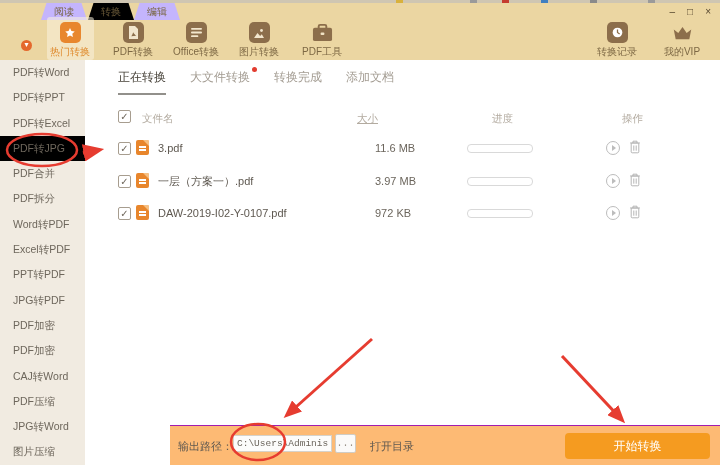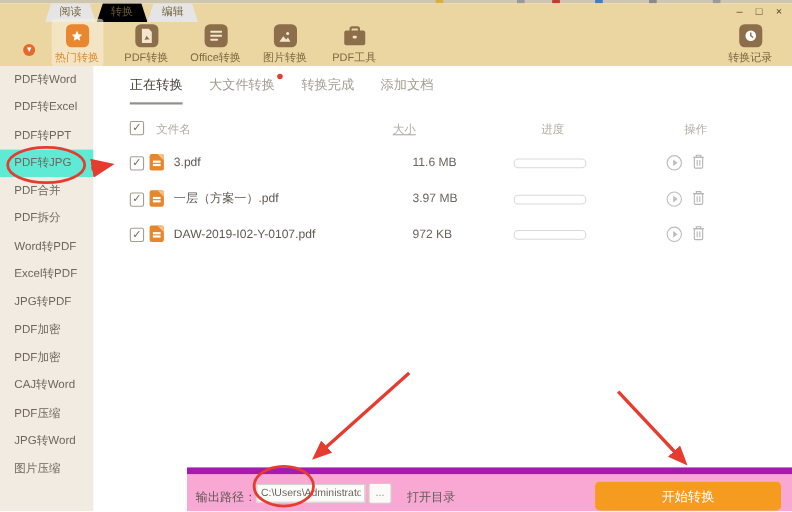--- a/index.html
+++ b/index.html
@@ -7,21 +7,21 @@
        -webkit-font-smoothing:antialiased;}
   .window{position:relative;width:720px;height:465px;background:#fff;overflow:hidden;}
 
   
   .top-sliver{position:absolute;top:0;left:0;right:0;height:3px;background:#cfc6b2;}
   .top-sliver i{position:absolute;top:0;height:3px;width:7px;}
 
   
   .chrome{position:absolute;top:3px;left:0;right:0;height:57px;background:#ebd6a2;}
   .tab{position:absolute;top:0;height:17px;line-height:18px;text-align:center;font-size:10px;
-       color:#77653f;background:#e5e5e5;clip-path:polygon(12% 0,88% 0,100% 100%,0 100%);cursor:pointer;}
+       color:#77653f;background:#c4b5fd;clip-path:polygon(12% 0,88% 0,100% 100%,0 100%);cursor:pointer;}
   .tab.active{background:#000000;color:#6b5a38;}
   .tab-read{left:41px;width:46px;}
   .tab-convert{left:88px;width:46px;}
   .tab-edit{left:134px;width:46px;}
   .win-controls{position:absolute;top:3px;right:9px;display:flex;gap:12px;font-size:10px;color:#55462e;}
   .win-controls span{cursor:pointer;line-height:12px;}
 
   .hot-highlight{position:absolute;left:47px;top:14px;width:47px;height:43px;
                  background:rgba(250,243,223,.55);border-radius:3px;}
   .toolbar-left{position:absolute;left:46px;top:19px;display:flex;gap:15px;}
@@ -33,21 +33,21 @@
   .tool-label{font-size:10px;color:#7d6844;white-space:nowrap;}
   .tool-item.active .tool-label{color:#df8a2d;}
   .toolbar-right{position:absolute;right:14px;top:19px;display:flex;gap:17px;}
   .badge{position:absolute;left:21px;top:37px;width:11px;height:11px;border-radius:50%;
          background:#e4692d;color:#fff;font-size:8px;line-height:10px;text-align:center;cursor:pointer;}
 
   
   .sidebar{position:absolute;top:60px;left:0;width:85px;bottom:0;background:#f1ebe1;}
   .side-item{height:25.3px;line-height:25.3px;padding-left:13px;font-size:10.5px;color:#6e675c;
              cursor:pointer;white-space:nowrap;}
-  .side-item.selected{background:#5eead4;}
+  .side-item.selected{background:#000000;}
 
   
   .main{position:absolute;top:60px;left:85px;right:0;bottom:0;background:#fff;}
   .main-tabs{position:absolute;top:9px;left:33px;display:flex;gap:24px;}
   .main-tab{font-size:12px;color:#a39c92;padding-bottom:7px;position:relative;cursor:pointer;white-space:nowrap;}
   .main-tab.active{color:#474239;border-bottom:2px solid #92908b;}
   .reddot{position:absolute;top:-2px;right:-7px;width:5px;height:5px;border-radius:50%;background:#e23c30;}
 
   .thead{position:absolute;top:50px;left:0;right:0;height:18px;font-size:10.5px;color:#b3aba0;}
   .row{position:absolute;left:0;right:0;height:18px;font-size:11px;}
@@ -67,30 +67,30 @@
   .fsize{position:absolute;left:290px;top:0;line-height:16px;color:#6b655c;}
   .pbar{position:absolute;left:382px;top:4px;width:64px;height:7px;border:1px solid #d9d9d9;
         border-radius:4px;background:#fff;}
   .play{position:absolute;left:521px;top:1px;width:12px;height:12px;border:1px solid #bcbcbc;
         border-radius:50%;cursor:pointer;}
   .play:after{content:"";position:absolute;left:4.5px;top:3px;border-left:4px solid #bcbcbc;
               border-top:3px solid transparent;border-bottom:3px solid transparent;}
   .trash{position:absolute;left:544px;top:0;cursor:pointer;}
 
   
-  .footer{position:absolute;left:85px;right:0;bottom:0;height:40px;background:#f9a8d4;
-          border-top:6px solid #a21caf;box-sizing:border-box;}
+  .footer{position:absolute;left:85px;right:0;bottom:0;height:40px;background:#fdba74;
+          border-top:1px solid #a21caf;box-sizing:border-box;font-family:Liberation Mono, monospace;}
   .out-label{position:absolute;left:8px;top:13px;font-size:11px;color:#5e5850;}
   .path-input{position:absolute;left:63px;top:9px;width:99px;height:17px;border:1px solid #d6d2ca;
               background:#fcfcfb;font-size:9.5px;color:#6b655c;padding:0 3px;font-family:inherit;box-sizing:border-box;}
   .browse-btn{position:absolute;left:165px;top:8px;width:21px;height:19px;border:1px solid #d0ccc4;
               background:#fbfaf9;font-size:10px;color:#9a938a;text-align:center;line-height:16px;
               border-radius:2px;cursor:pointer;font-family:inherit;padding:0;}
   .open-dir{position:absolute;left:200px;top:13px;font-size:11px;color:#5e5850;cursor:pointer;text-align:right;}
-  .start-btn{position:absolute;right:10px;top:7px;width:169px;height:26px;background:#f59b20;border:none;
+  .start-btn{position:absolute;right:10px;top:7px;width:145px;height:26px;background:#f59b20;border:none;
              border-radius:4px;color:#fff;font-size:12px;cursor:pointer;font-family:inherit;}
 
   
   .annotations{position:absolute;inset:0;pointer-events:none;z-index:50;}
 </style>
 </head>
 <body>
 
 <div class="window">
 
@@ -169,32 +169,41 @@
     <div class="toolbar-right">
       <div class="tool-item">
         <span class="tool-tile">
           <svg width="13" height="13" viewBox="0 0 14 14">
               <circle cx="7" cy="7" r="5.2" fill="#fff"></circle>
               <path d="M7 3.8V7l2.3 1.7" stroke="#8c6e4b" stroke-width="1.4" fill="none"></path>
             </svg>
         </span>
         <span class="tool-label">转换记录</span>
       </div>
+      <div class="tool-item">
+        <span class="tool-tile plain">
+          <svg width="23" height="18" viewBox="0 0 24 18">
+              <path d="M2 5l5.2 4L12 2l4.8 7L22 5l-2.2 11H4.2z" fill="#8c6e4b"></path>
+            </svg>
+        </span>
+        <span class="tool-label">我的VIP</span>
+      </div>
     </div>
   </div>
 
   <div class="sidebar">
     <div class="side-item">PDF转Word</div>
+    <div class="side-item">PDF转PPT</div>
     <div class="side-item">PDF转Excel</div>
-    <div class="side-item">PDF转PPT</div>
     <div class="side-item selected">PDF转JPG</div>
     <div class="side-item">PDF合并</div>
     <div class="side-item">PDF拆分</div>
     <div class="side-item">Word转PDF</div>
     <div class="side-item">Excel转PDF</div>
+    <div class="side-item">PPT转PDF</div>
     <div class="side-item">JPG转PDF</div>
     <div class="side-item">PDF加密</div>
     <div class="side-item">PDF加密</div>
     <div class="side-item">CAJ转Word</div>
     <div class="side-item">PDF压缩</div>
     <div class="side-item">JPG转Word</div>
     <div class="side-item">图片压缩</div>
   </div>
 
   <div class="main">

